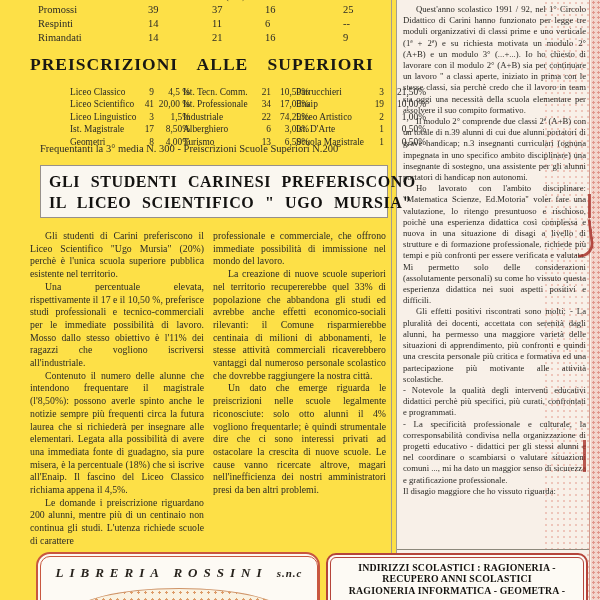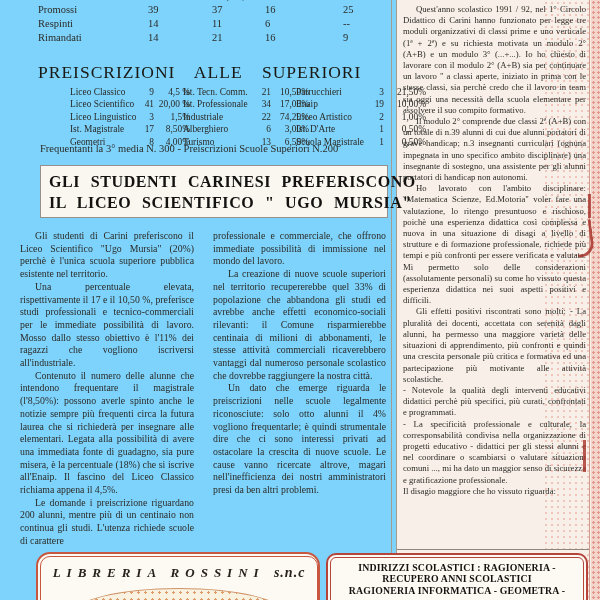--- a/index.html
+++ b/index.html
@@ -1,37 +1,37 @@
 <!DOCTYPE html>
 <html><head>
 <meta charset="utf-8">
 <style>
   html,body{margin:0;padding:0;background:#e8e6e0;}
-  .page{position:relative;width:600px;height:600px;background:#7dd3fc;overflow:hidden;
+  .page{position:relative;width:600px;height:600px;background:#fde047;overflow:hidden;
         font-family:"Liberation Serif",serif;color:#2b2a26;}
   
   .right-zone{position:absolute;left:397px;top:0;width:203px;height:600px;background:#f8f0e8;}
   .halftone{position:absolute;left:543px;top:0;width:57px;height:600px;opacity:.55;
         background-image:radial-gradient(circle,#e5a294 1px,transparent 1.3px);background-size:6px 6px;}
   .vrule{position:absolute;top:0;height:553px;width:1px;background:#a39d8f;}
   .v1{left:391px;} .v2{left:396px;}
   .edge-line{position:absolute;left:589px;top:0;width:1px;height:600px;background:#cf9a8d;}
   .pink-strip{position:absolute;left:591px;top:0;width:9px;height:600px;background:#f3d5cc;
         background-image:radial-gradient(circle,#e0968a 1px,transparent 1.2px);background-size:5px 5px;}
   .ra-bottom{position:absolute;left:397px;top:549px;width:192px;height:1px;background:#8d887b;}
 
   
   .top-table{position:absolute;left:38px;top:-10px;width:330px;font-size:10.5px;}
   .trow{position:relative;height:14px;white-space:nowrap;}
   .trow span{position:absolute;}
   .tlabel{left:0;}
   .tv1{left:110px;text-align:center;} .tv2{left:174px;} .tv3{left:227px;} .tv4{left:305px;}
 
   
-  .sec-title{position:absolute;left:30px;top:54px;margin:8px;font-size:17.5px;font-weight:normal;
+  .sec-title{position:absolute;left:30px;top:54px;margin:0;font-size:17.5px;font-weight:bold;
         letter-spacing:1px;word-spacing:14px;color:#191813;}
 
   
   .stats{position:absolute;left:30px;top:87px;width:356px;font-size:9.4px;}
   .sgroup{position:absolute;top:0;}
   .sg1{left:0;} .sg2{left:113px;} .sg3{left:226px;}
   .srow{display:grid;height:12.4px;white-space:nowrap;align-items:baseline;margin-left:40px;}
   .sg1 .srow{grid-template-columns:70px 14px 36px;}
   .sg2 .srow{grid-template-columns:74px 14px 38px;}
   .sg3 .srow{grid-template-columns:76px 12px 42px;}
@@ -39,37 +39,37 @@
   .stats-footer{position:absolute;left:40px;top:143px;font-size:10.5px;white-space:nowrap;}
 
   
   .headline-box{position:absolute;left:40px;top:165px;width:348px;height:53px;
         border:1px solid #97908a;background:#faf7f0;padding:5px 8px;box-sizing:border-box;}
   .hl{font-size:16px;font-weight:bold;letter-spacing:.6px;word-spacing:6px;line-height:21px;
         color:#131210;white-space:nowrap;}
 
   
   .col{position:absolute;top:230px;height:334px;overflow:hidden;}
-  .col1{left:20px;width:174px;}
+  .col1{left:30px;width:174px;}
   .col2{left:213px;width:173px;}
   .col p{margin:0;text-indent:15px;text-align:justify;font-size:9.8px;line-height:12.7px;}
   .col p.noindent{text-indent:0;}
 
   
   .right-article{position:absolute;left:403px;top:4px;width:183px;height:542px;overflow:hidden;}
   .right-article p{margin:0;text-indent:13px;text-align:justify;font-size:8.7px;line-height:11.2px;}
   .right-article p.flush{text-indent:0;}
 
   
   .ad{position:absolute;box-sizing:border-box;background:#fdfaf4;}
   .ad-left{left:36px;top:552px;width:284px;height:70px;border:2px solid #c8573f;border-radius:14px;padding:2px;}
   .ad-left-inner{position:relative;width:100%;height:100%;border:1px solid #c8573f;border-radius:10px;overflow:hidden;}
   .libreria{margin-top:8px;text-align:center;font-style:italic;font-weight:bold;
         font-size:13px;letter-spacing:6px;color:#27221c;white-space:nowrap;}
-  .snc{font-size:14px;letter-spacing:1px;}
+  .snc{font-size:11px;letter-spacing:1px;}
   .ad-ellipse{position:absolute;left:50%;transform:translateX(-50%);top:31px;width:214px;height:52px;
         border-radius:50%;border:1px solid #cf9468;background-color:#faf2e1;
         background-image:radial-gradient(circle,#dd9a66 1px,transparent 1.3px);background-size:7px 7px;}
   .ad-right{left:326px;top:553px;width:262px;height:62px;border:2px solid #b5443a;border-radius:10px;padding:2px;}
   .ad-right-inner{width:100%;height:100%;border:1px solid #b5443a;border-radius:6px;box-sizing:border-box;
         padding-top:4px;text-align:center;overflow:hidden;}
   .ad-line{font-weight:bold;font-size:9.8px;line-height:11.3px;letter-spacing:.2px;color:#14120f;white-space:nowrap;}
   .istituto{margin-top:3px;font-weight:bold;font-size:10px;letter-spacing:7px;color:#14120f;}
 
   

